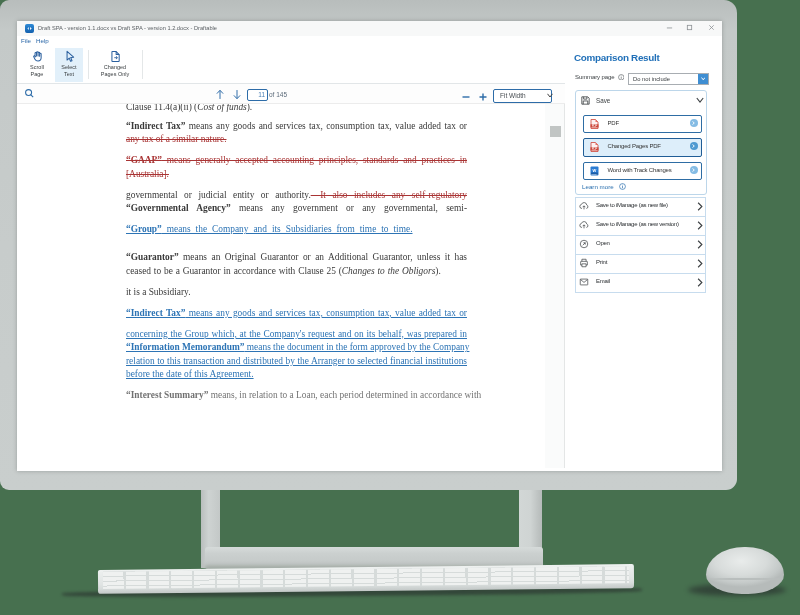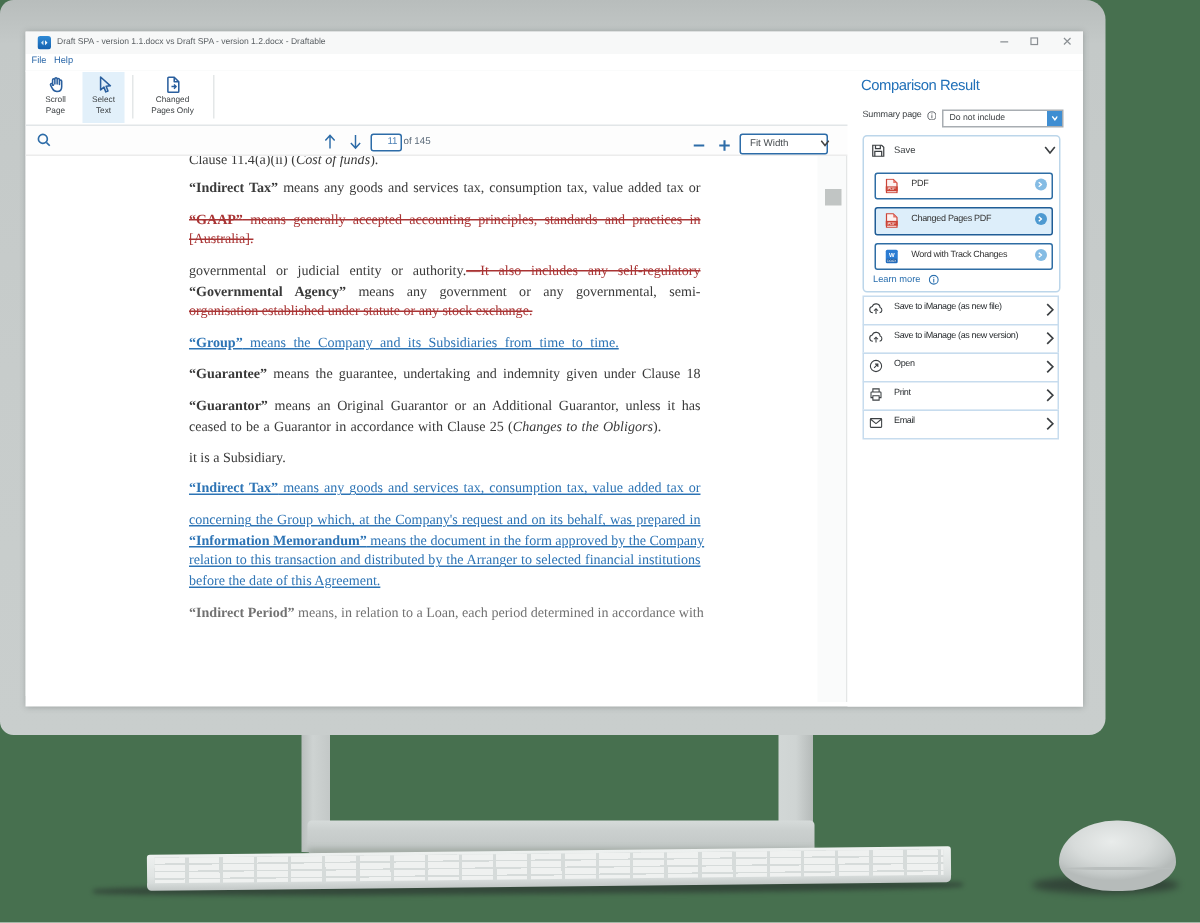--- a/index.html
+++ b/index.html
@@ -156,52 +156,51 @@
       <div class="nb" id="fitw">Fit Width</div>
       <svg class="nb" style="left:530px;top:9px" width="6" height="5" viewBox="0 0 6 5">
           <path d="M0.5 0.8 L3 4 L5.5 0.8" stroke="#444" stroke-width="1" fill="none"></path>
         </svg>
     </div>
     <div class="abs" id="doc">
       <div class="abs" id="dt">
         <div class="lt">Clause 11.4(a)(ii) (<span class="it">Cost of funds</span>).</div>
         <div class="gap" style="height:5.7px"></div>
         <div class="ln"><b>“Indirect Tax”</b> means any goods and services tax, consumption tax, value added tax or</div>
+        <div class="lt"><span class="del">any tax of a similar nature.</span></div>
         <div class="gap"></div>
         <div class="ln del"><b>“GAAP”</b> means generally accepted accounting principles, standards and practices in</div>
         <div class="lt del">[Australia].</div>
         <div class="gap"></div>
         <div class="ln">governmental or judicial entity or authority.<span class="del">—It also includes any self-regulatory</span></div>
         <div class="ln"><b>“Governmental Agency”</b> means any government or any governmental, semi-</div>
-        <div class="lt del">organisation established under statute or any stock exchange.</div>
         <div class="gap"></div>
         <div class="lt ins" style="word-spacing:2.6px"><b>“Group”</b> means the Company and its Subsidiaries from time to time.</div>
         <div class="gap"></div>
-        <div class="ln"><b>“Guarantee”</b> means the guarantee, undertaking and indemnity given under Clause 18</div>
         <div class="gap"></div>
         <div class="ln"><b>“Guarantor”</b> means an Original Guarantor or an Additional Guarantor, unless it has</div>
         <div class="lt" style="word-spacing:0.5px">ceased to be a Guarantor in accordance with Clause 25 (<span class="it">Changes to the Obligors</span>).</div>
         <div class="gap"></div>
         <div class="lt">it is a Subsidiary.</div>
         <div class="gap"></div>
         <div class="ln ins"><b>“Indirect Tax”</b> means any goods and services tax, consumption tax, value added tax or</div>
         <div class="gap"></div>
         <div class="ln ins">concerning the Group which, at the Company's request and on its behalf, was prepared in</div>
         <div class="ln ins"><b>“Information Memorandum”</b> means the document in the form approved by the Company</div>
         <div class="ln ins">relation to this transaction and distributed by the Arranger to selected financial institutions</div>
         <div class="lt ins">before the date of this Agreement.</div>
         <div class="gap"></div>
-        <div class="ln" style="opacity:.72"><b>“Indirect Period”</b> means, in relation to a Loan, each period determined in accordance with</div>
+        <div class="ln" style="opacity:.72"><b>“Interest Summary”</b> means, in relation to a Loan, each period determined in accordance with</div>
       </div>
     </div>
     <div class="abs" id="sctrack"></div>
     <div class="abs" id="scthumb"></div>
     <div class="abs" id="pdiv"></div>
     <div class="abs" id="panel">
-      <div class="abs" style="left:9px;top:0px;font-size:9.9px;font-weight:normal;color:#2170b8;letter-spacing:-0.3px;">Comparison Result</div>
+      <div class="abs" style="left:9px;top:0px;font-size:9.9px;font-weight:bold;color:#2170b8;letter-spacing:-0.3px;">Comparison Result</div>
       <div class="abs" style="left:10px;top:22px;font-size:6px;letter-spacing:-0.1px;color:#3c4043;">Summary page</div>
       <svg class="abs" style="left:52.5px;top:21.5px" width="6.5" height="6.5" viewBox="0 0 12 12" fill="none" stroke="#5f6368" stroke-width="1.2">
           <circle cx="6" cy="6" r="5"></circle>
           <path d="M6 5.2 V9 M6 3 V4.2"></path>
         </svg>
       <div class="abs" style="left:63px;top:20.5px;width:79px;height:10px;border:1px solid #a8adb2;background:#fff;">
         <div class="abs" style="left:4px;top:0;font-size:5.8px;line-height:10px;color:#3c4043;">Do not include</div>
         <div class="abs" style="right:0;top:0;width:10px;height:10px;background:#3f8ed2;"></div>
         <svg class="abs" style="right:3px;top:3.5px" width="4.5" height="3.5" viewBox="0 0 6 5">
             <path d="M0.5 0.8 L3 4 L5.5 0.8" stroke="#fff" stroke-width="1.4" fill="none"></path>

